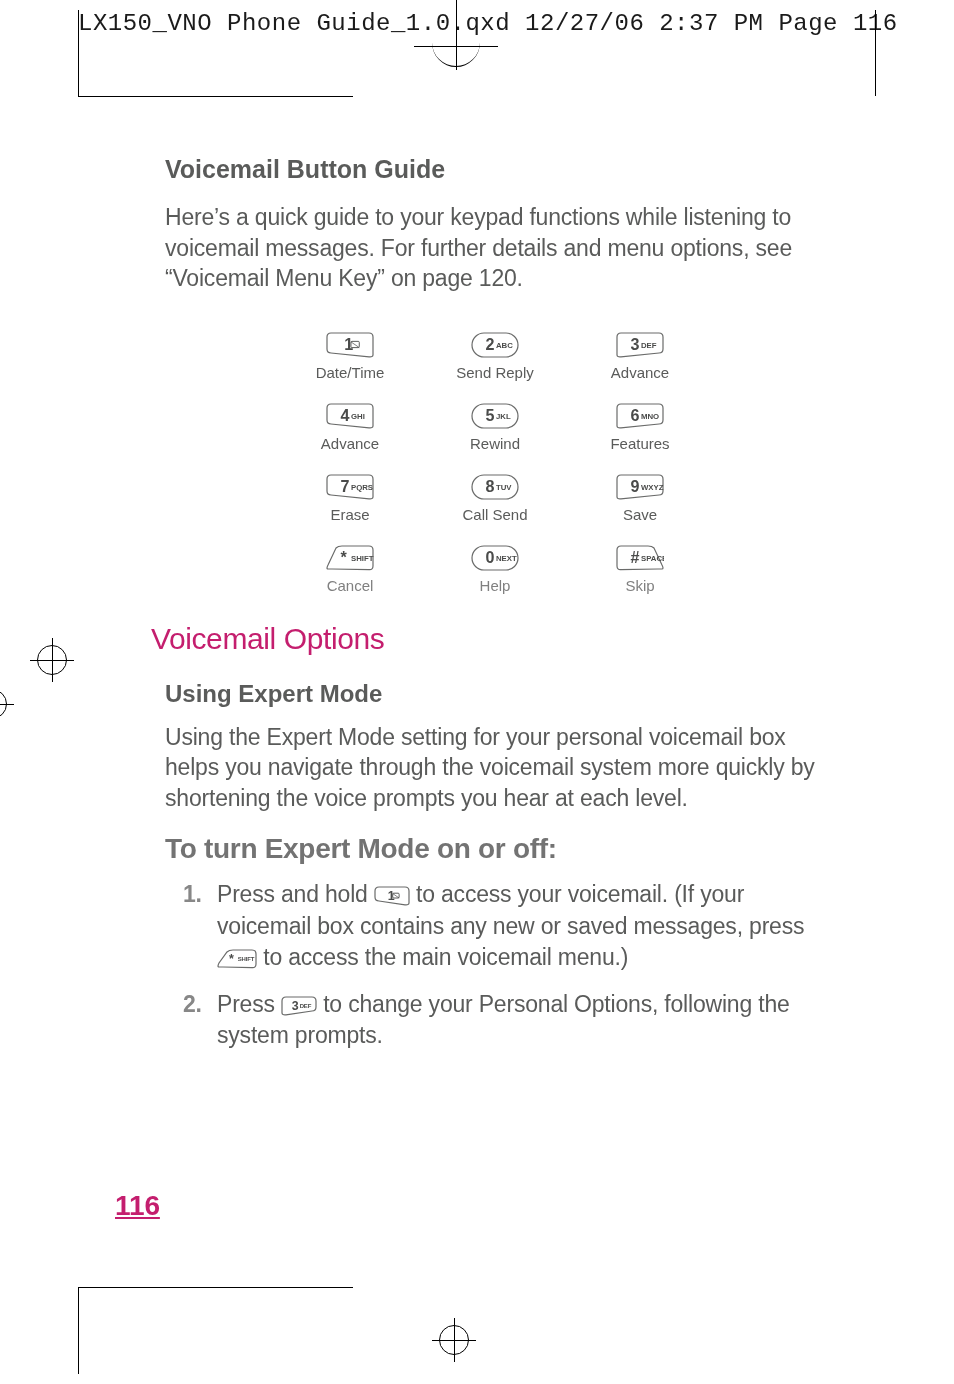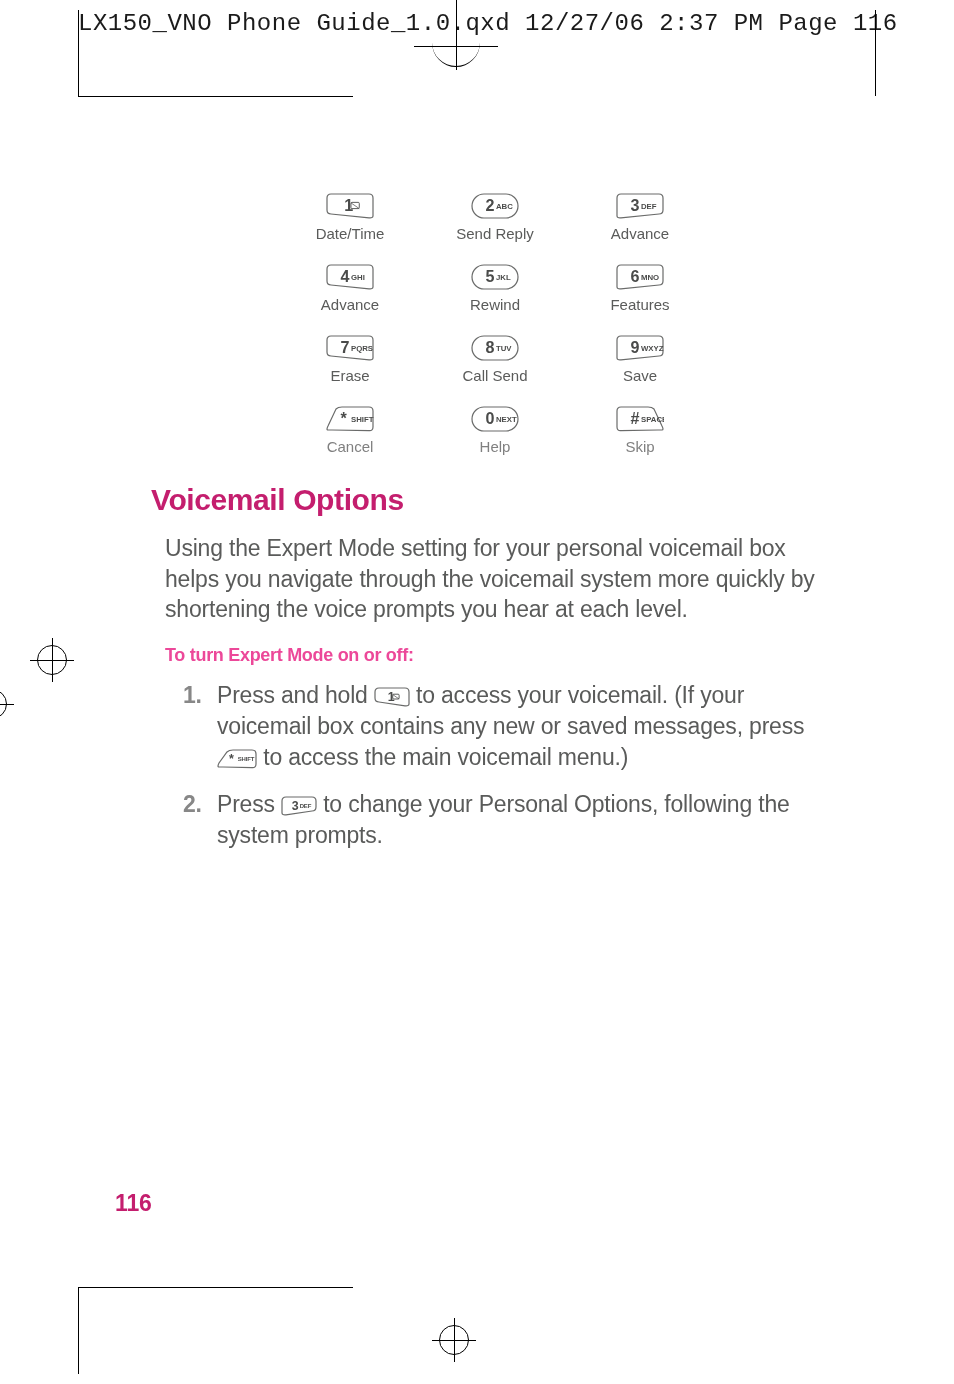--- a/index.html
+++ b/index.html
@@ -116,39 +116,39 @@
   }
   .kp-cell .label {
     font-size: 15px;
     color: #5a5b5a;
     margin-top: 6px;
   }
   .kp-cell.bottom .label { color: #808080; }
   .kp-btn svg { display: block; margin: 0 auto; }
 
   .h2 {
-    font-weight: 700;
+    font-weight: 400;
     font-size: 30px;
     color: #c41e6e;
     margin-left: -14px;
-    margin-bottom: 16px;
+    margin-bottom: 8px;
     letter-spacing: -0.4px;
   }
 
   .h4 {
     font-weight: 700;
     font-size: 24px;
     color: #5a5b5a;
     margin: 24px 0 14px;
   }
 
   .subhead {
     font-weight: 700;
-    font-size: 18px;
-    color: #ec4899;
+    font-size: 28px;
+    color: #737373;
     margin: 20px 0 14px;
     letter-spacing: -0.3px;
   }
 
   ol.steps {
     list-style: none;
     padding: 0;
     margin: 0 0 0 18px;
   }
   ol.steps li {
@@ -176,22 +176,23 @@
     position: absolute;
     top: 1190px;
     left: 115px;
     display: flex;
     align-items: baseline;
     font-weight: 700;
     letter-spacing: -0.1px;
   }
   .footer .pagenum {
     color: #c41e6e;
-    font-size: 23px;
+    font-size: 28px;
     width: 70px;
+    text-decoration: underline;
   }
   .footer .section {
     color: #878787;
     font-size: 22px;
   }
 </style>
 </head>
 <body>
 
 <div class="slug">LX150_VNO Phone Guide_1.0.qxd  12/27/06  2:37 PM  Page 116</div>
@@ -211,21 +212,25 @@
 </div>
 <div class="reg reg-bottom">
   <div class="v"></div>
     <div class="h"></div>
 </div>
 <div class="bot-rule-l"></div>
 <div class="bot-rule-l-v"></div>
 
 <div class="page">
 
-
+  <div class="h3">Voicemail Button Guide</div>
+
+  <div class="body">
+    <p>Here’s a quick guide to your keypad functions while listening to voicemail messages. For further details and menu options, see “Voicemail Menu Key” on page 120.</p>
+  </div>
 
   <div class="keypad" id="keypad">
       <div class="kp-row">
         <div class="kp-cell">
           <div class="kp-btn">
             <svg width="48" height="26" viewBox="0 0 48 26">
               <path d="M1 5 Q1 1 5 1 L43 1 Q47 1 47 5 L47 23 Q47 25.2 43 24.8 L5 21 Q1 21 1 17 Z" fill="#fff" stroke="#6a6b6a" stroke-width="1.2"></path>
               <text x="18.240000000000002" y="18.2" font-family="Arial" font-size="16.12" font-weight="700" fill="#4a4b4a">1</text>
               <rect x="24.96" y="9.36" width="8.32" height="6.24" rx="1" fill="none" stroke="#4a4b4a" stroke-width="0.9"></rect>
               <path d="M24.96 9.88 L33.28 15.6" stroke="#4a4b4a" stroke-width="0.7"></path>
@@ -348,20 +353,21 @@
             </svg>
           </div>
           <div class="label">Skip</div>
         </div>
       </div>
     </div>
 
   <div class="h2">Voicemail Options</div>
 
 
+  <div class="h4">Using Expert Mode</div>
 
   <div class="body">
     <p>Using the Expert Mode setting for your personal voicemail box helps you navigate through the voicemail system more quickly by shortening the voice prompts you hear at each level.</p>
   </div>
 
   <div class="subhead">To turn Expert Mode on or off:</div>
 
   <ol class="steps" id="steps">
       <li>
         <span class="num">1.</span>

